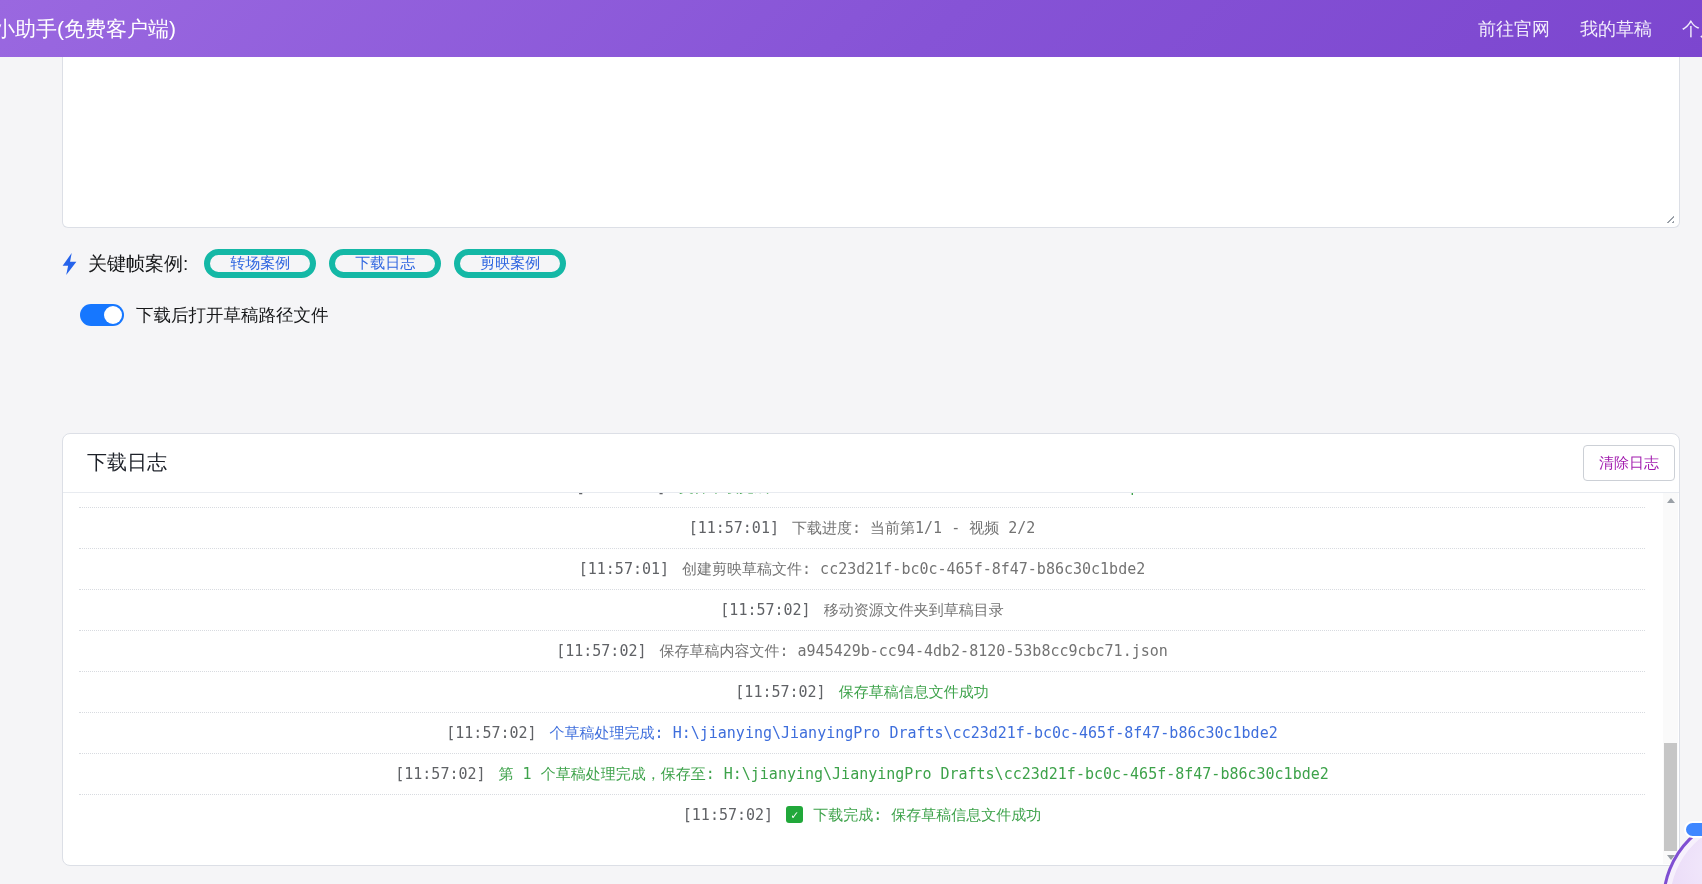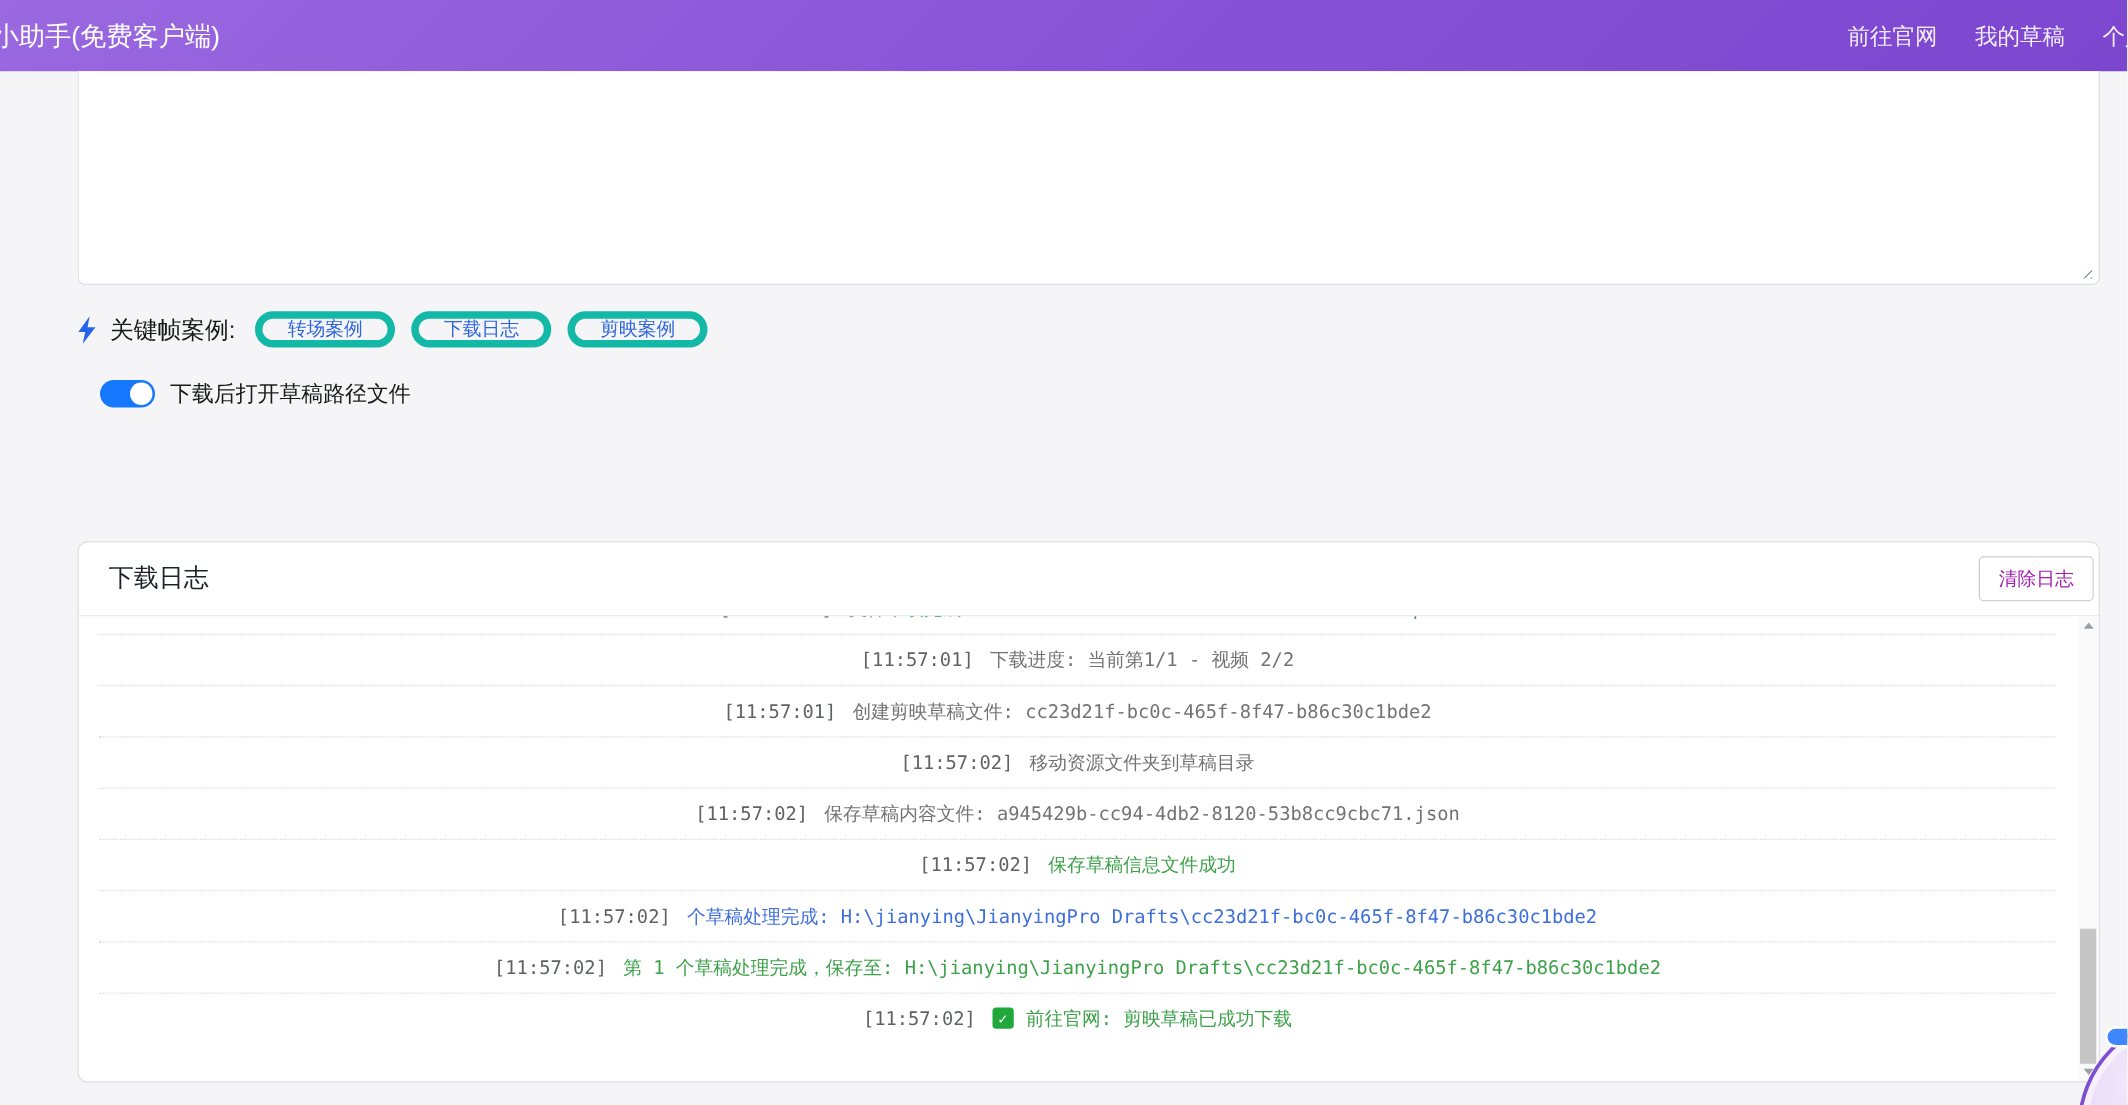--- a/index.html
+++ b/index.html
@@ -150,21 +150,21 @@
         <span class="t">[11:57:02]</span>
         <span class="m">个草稿处理完成: H:\jianying\JianyingPro Drafts\cc23d21f-bc0c-465f-8f47-b86c30c1bde2</span>
       </div>
       <div class="log-row green">
         <span class="t">[11:57:02]</span>
         <span class="m">第 1 个草稿处理完成，保存至: H:\jianying\JianyingPro Drafts\cc23d21f-bc0c-465f-8f47-b86c30c1bde2</span>
       </div>
       <div class="log-row green last">
         <span class="t">[11:57:02]</span>
         <span class="check-box">✓</span>
-        <span class="m">前往官网: 剪映草稿已成功下载</span>
+        <span class="m">下载完成: 保存草稿信息文件成功</span>
       </div>
     </div>
     <div class="log-scrollbar">
       <div class="sb-arrow up">
           <div class="tri-up"></div>
         </div>
       <div class="sb-thumb"></div>
       <div class="sb-arrow down">
           <div class="tri-down"></div>
         </div>

